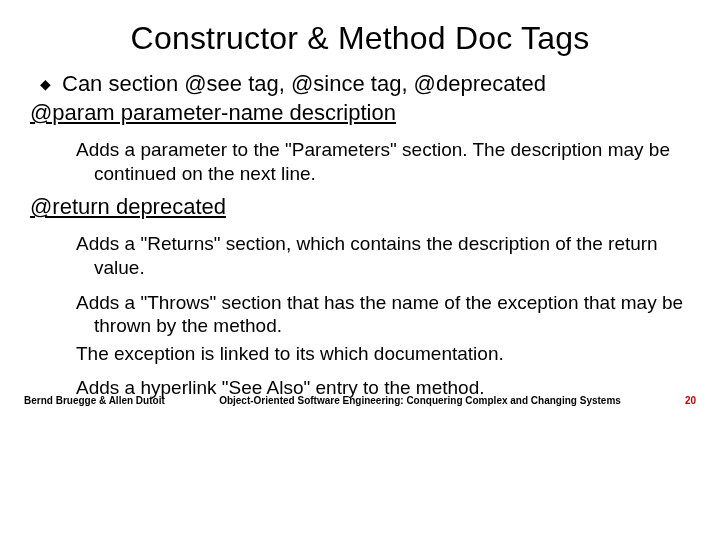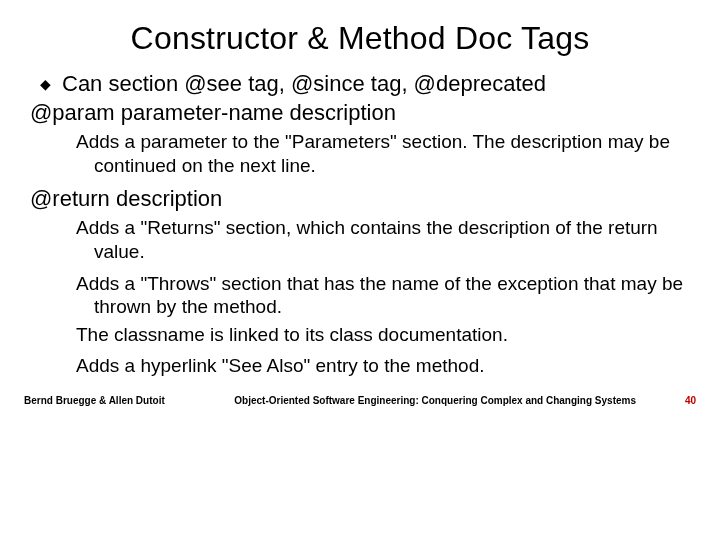--- a/index.html
+++ b/index.html
@@ -35,64 +35,65 @@
   .bullet-row .bullet {
     width: 22px;
     flex: 0 0 22px;
     font-size: 14px;
     line-height: 26px;
   }
   .tagline {
     font-size: 22px;
     margin: 0 0 2px 2px;
     line-height: 1.28;
+    text-decoration: underline;
   }
   .desc {
     font-size: 19px;
-    margin: 3px 0 8px 48px;
+    margin: 11px 0 8px 48px;
     line-height: 1.24;
     text-indent: -18px;
     padding-left: 18px;
   }
   .footer {
     position: absolute;
     left: 0;
     right: 0;
     bottom: 14px;
     display: flex;
     align-items: flex-end;
     padding: 0 24px;
     font-size: 10px;
     font-weight: bold;
   }
   .footer .left  { flex: 0 0 180px; text-align: left; }
-  .footer .mid   { flex: 1 1 auto;  text-align: right; }
+  .footer .mid   { flex: 1 1 auto;  text-align: center; }
   .footer .right { flex: 0 0 60px;  text-align: right; color: #c00000; }
 </style>
 </head>
 <body>
 
 <div class="slide">
 
   <div class="title">Constructor &amp; Method Doc Tags</div>
 
   <div class="bullet-row">
     <span class="bullet">◆</span>
     <span>Can section @see tag, @since tag, @deprecated</span>
   </div>
 
   <div class="tagline">@param parameter-name description</div>
   <div class="desc">Adds a parameter to the "Parameters" section. The description may be continued on the next line.</div>
 
-  <div class="tagline">@return description</div>
+  <div class="tagline">@return deprecated</div>
   <div class="desc">Adds a "Returns" section, which contains the description of the return value.</div>
 
   <div class="desc">Adds a "Throws" section that has the name of the exception that may be thrown by the method.</div>
-  <div class="desc" style="margin-top:-4px;">The classname is linked to its class documentation.</div>
+  <div class="desc" style="margin-top:-4px;">The exception is linked to its which documentation.</div>
 
   <div class="desc">Adds a hyperlink "See Also" entry to the method.</div>
 
   <div class="footer">
     <div class="left">Bernd Bruegge &amp; Allen Dutoit</div>
     <div class="mid">Object-Oriented Software Engineering: Conquering Complex and Changing Systems</div>
-    <div class="right">40</div>
+    <div class="right">20</div>
   </div>
 </div>
 
 </body></html>

